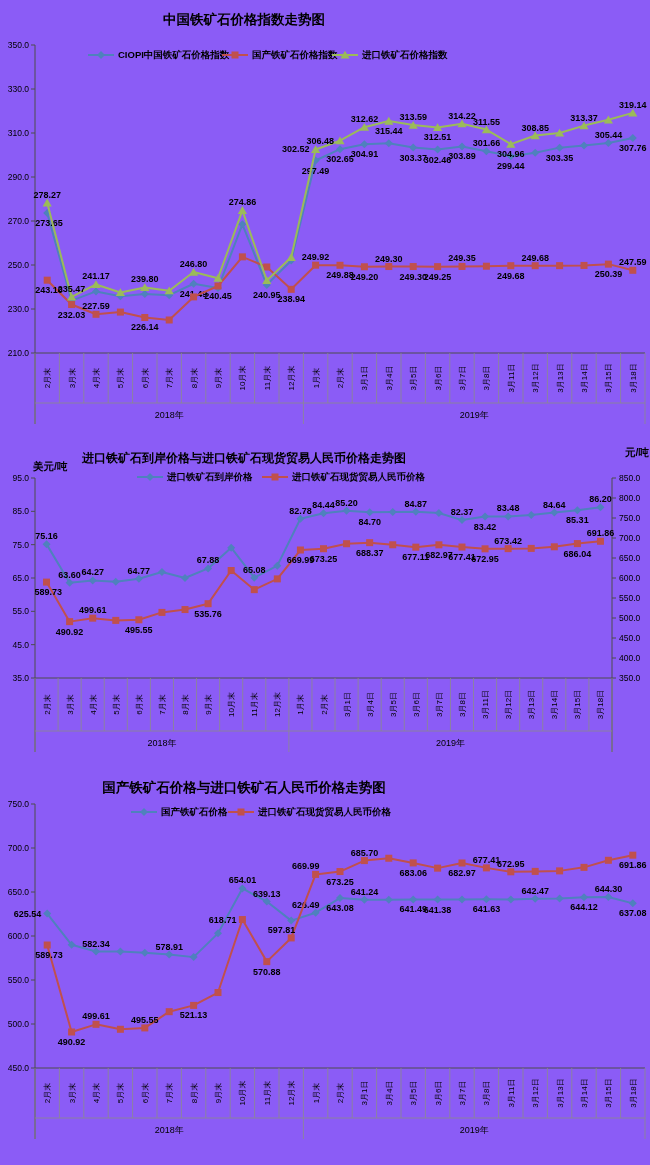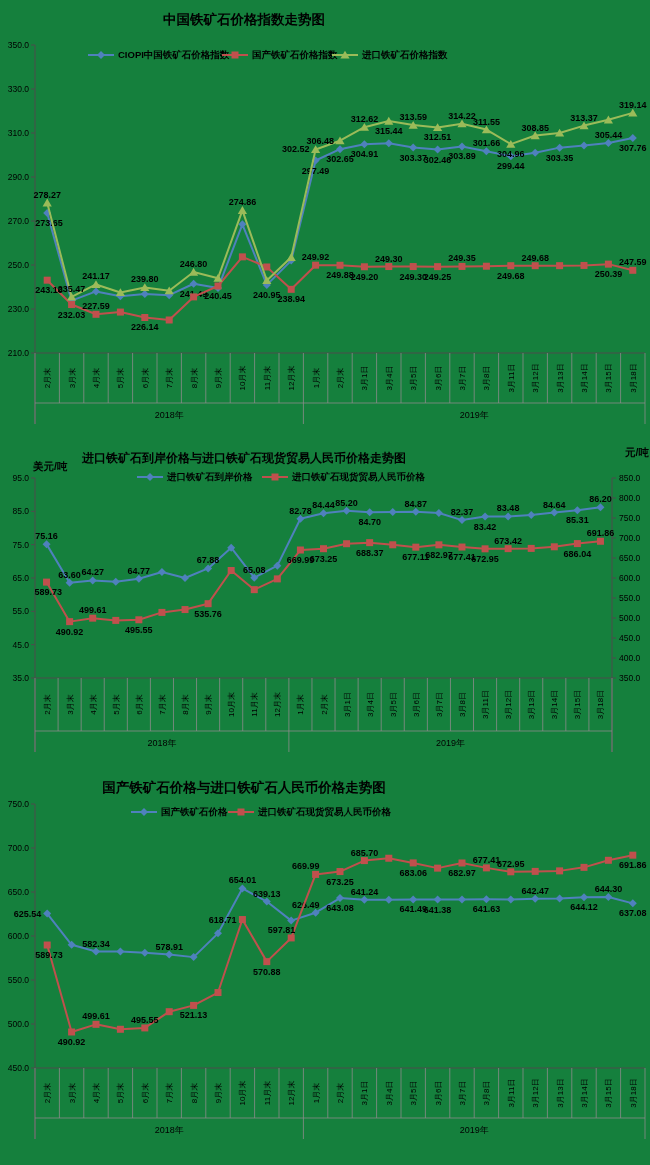--- a/index.html
+++ b/index.html
@@ -1,17 +1,17 @@
 <!DOCTYPE html>
 <html><head>
 <meta charset="utf-8">
 <style>
   html,body{margin:0;padding:0;background:#ffffff;}
   body{font-family:"Liberation Sans","DejaVu Sans",sans-serif;width:650px;}
-  .page{width:650px;height:1165px;background:#15803d;overflow:hidden;}
+  .page{width:650px;height:1165px;background:#8b5cf6;overflow:hidden;}
   figure{margin:0;padding:0;}
   svg{display:block;}
   svg text{font-family:"Liberation Sans","DejaVu Sans",sans-serif;fill:#000;}
 </style>
 </head>
 <body>
 
 <div class="page">
   <figure>
     <svg id="chart0" width="650" height="432" viewBox="0 0 650 432">

